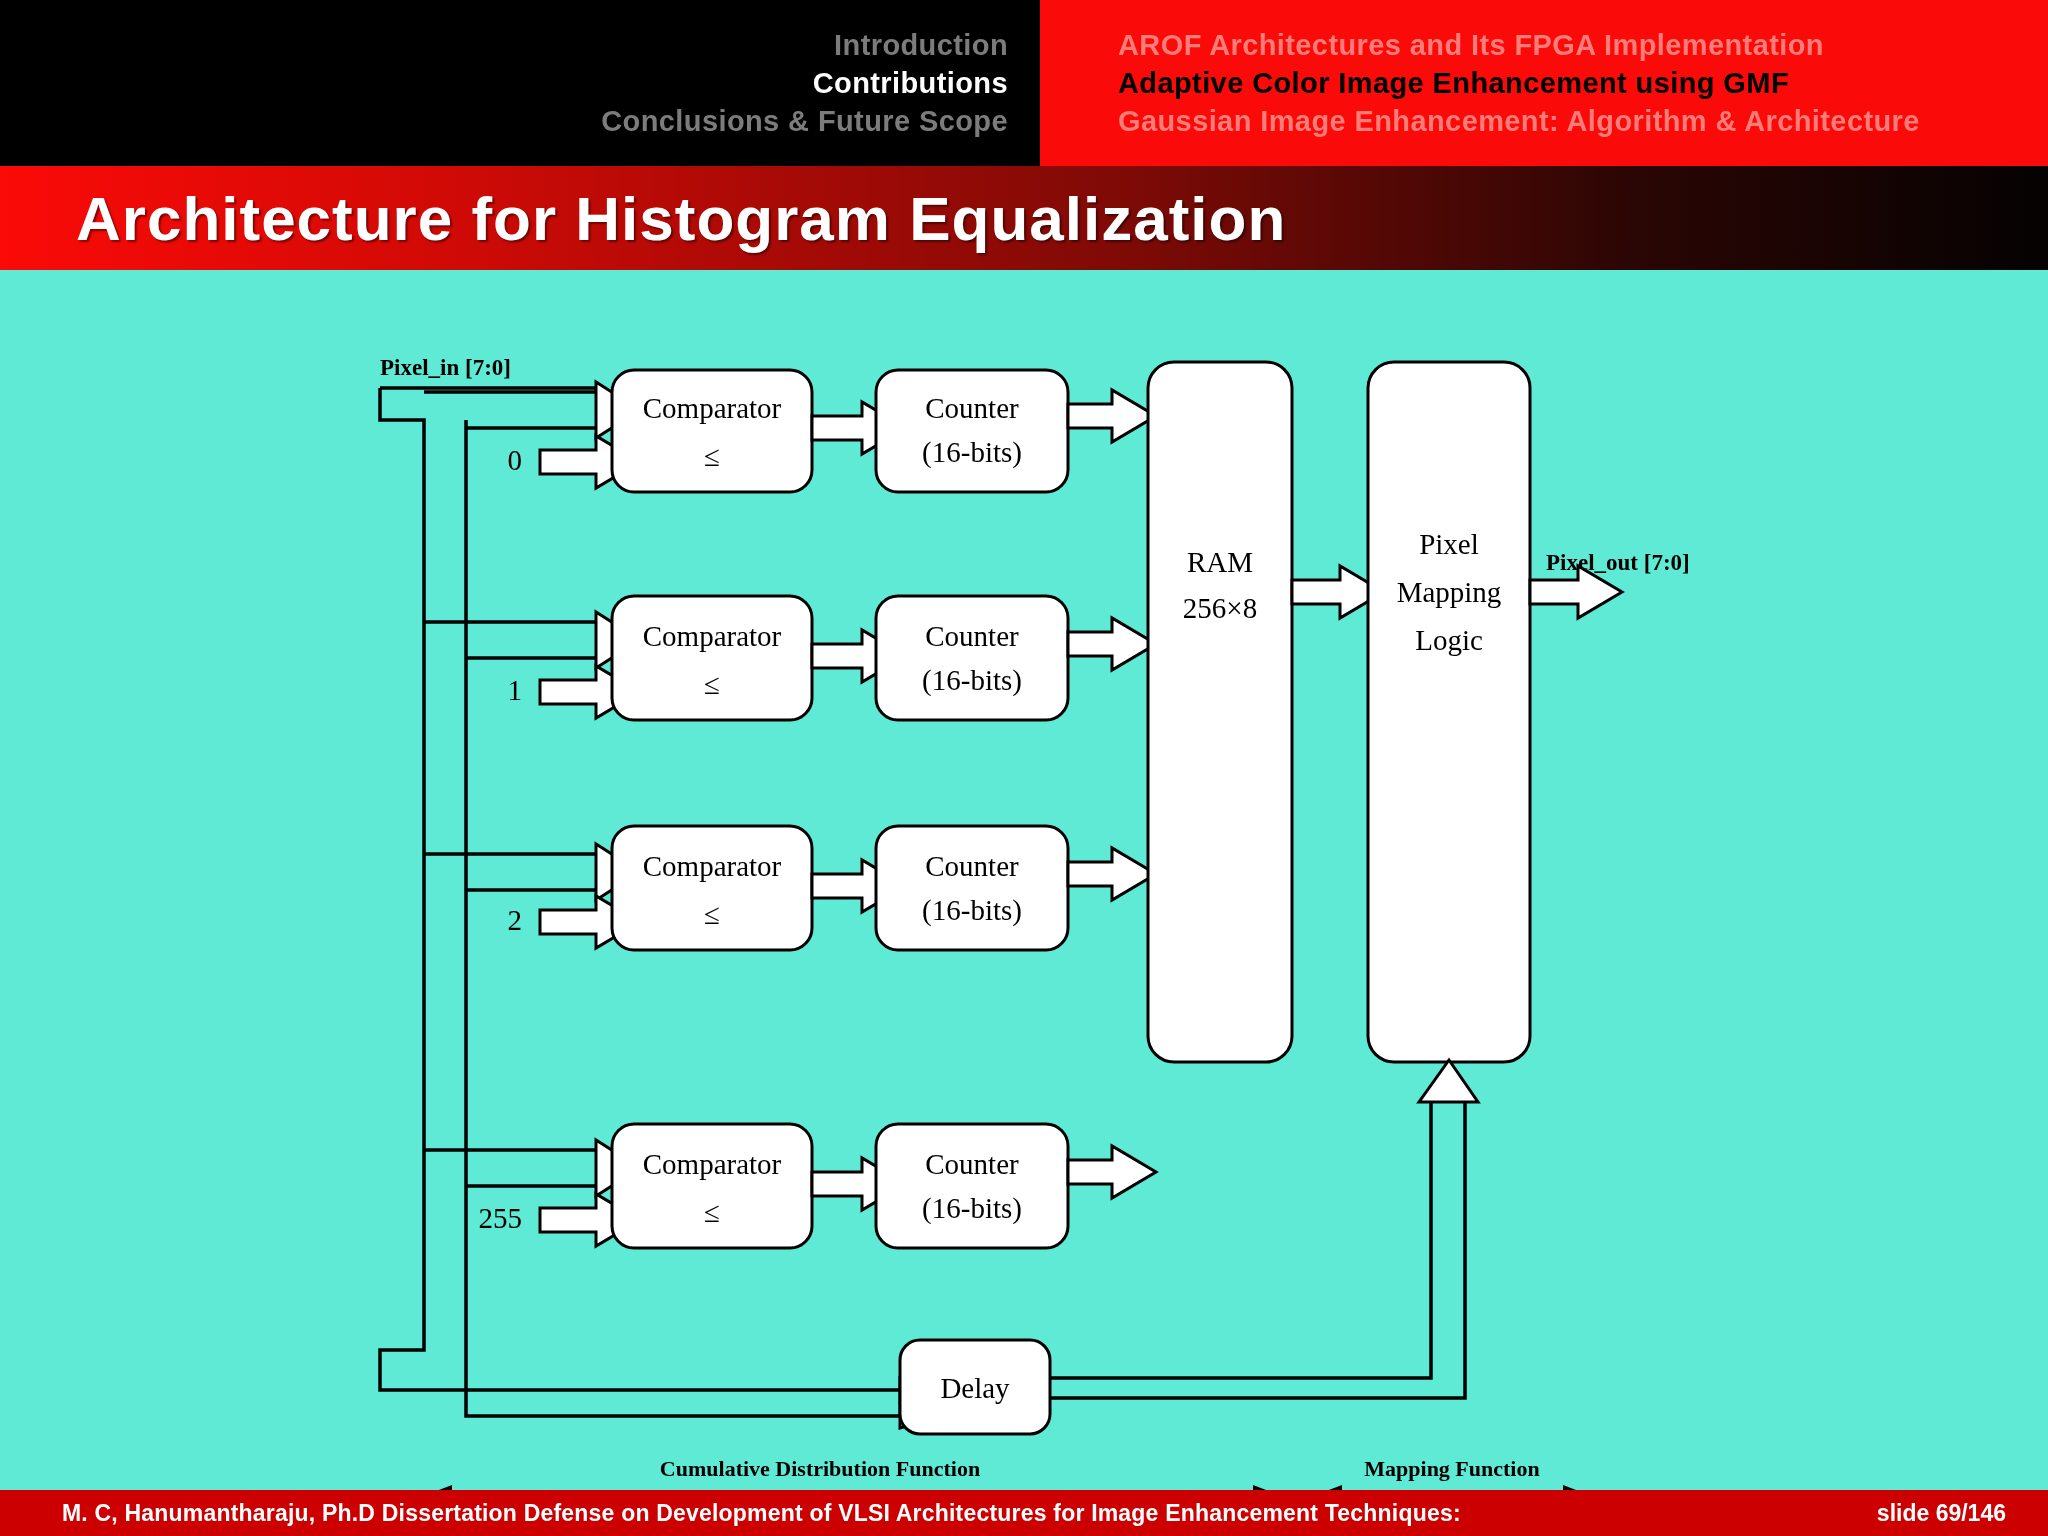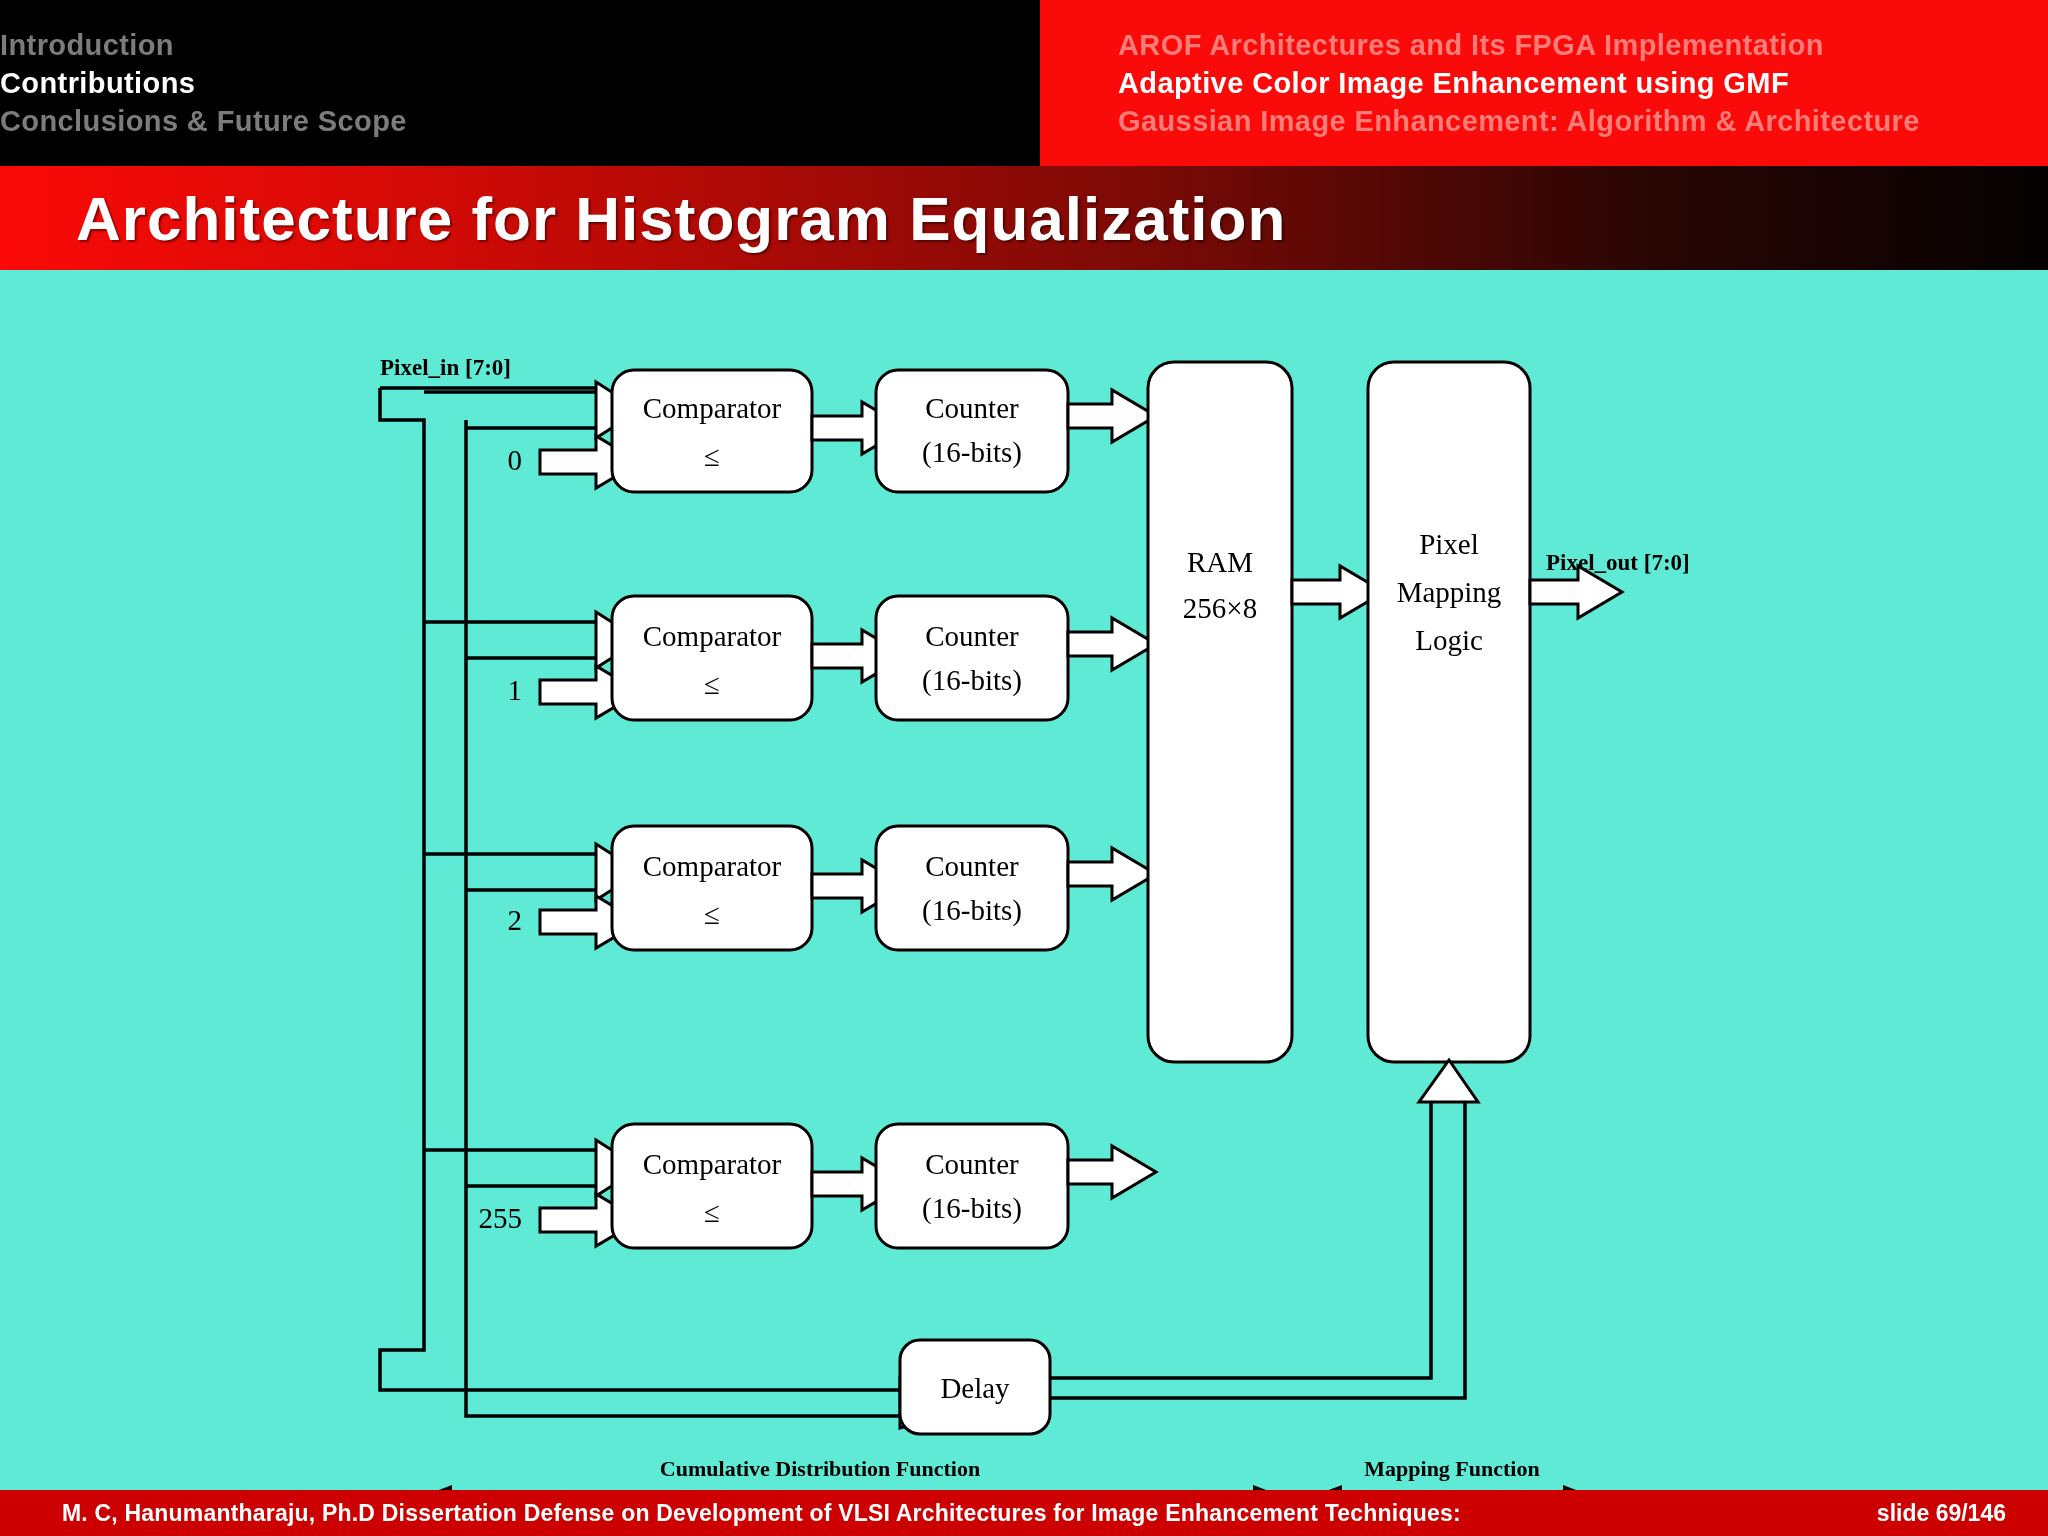--- a/index.html
+++ b/index.html
@@ -4,30 +4,30 @@
 <style>
   html,body{margin:0;padding:0;background:#fff;}
   body{width:2048px;height:1536px;overflow:hidden;
        font-family:"Liberation Sans",sans-serif;}
   .slide{position:relative;width:2048px;height:1536px;background:#ffffff;}
 
   
   .hdr{position:absolute;left:0;top:0;width:2048px;height:166px;display:flex;}
   .hdr-left{width:1040px;height:166px;background:#000000;
             display:flex;flex-direction:column;justify-content:center;
-            align-items:flex-start;padding-right:32px;box-sizing:border-box;}
+            align-items:flex-end;padding-right:32px;box-sizing:border-box;}
   .hdr-right{width:1008px;height:166px;background:#fa0a08;
              display:flex;flex-direction:column;justify-content:center;
              align-items:flex-start;padding-left:44px;box-sizing:border-box;}
   .nav-item{font-size:29px;line-height:38px;letter-spacing:.4px;
             white-space:nowrap;font-weight:bold;}
   .hdr-left .nav-item{color:#7c7c7c;}
   .hdr-left .nav-item.active{color:#ffffff;}
   .hdr-right .nav-item{color:#ff7d78;font-size:29px;line-height:38px;margin-left:34px;}
-  .hdr-right .nav-item.active{color:#ffffff;}
+  .hdr-right .nav-item.active{color:#000000;}
 
   
   .titlebar{position:absolute;left:0;top:166px;width:2048px;height:104px;
             background:linear-gradient(90deg,#fb0a07 0%,#d00a06 22%,#7e0a06 55%,#2a0604 80%,#050202 100%);
             display:flex;align-items:center;}
   .title{color:#ffffff;font-size:62px;font-weight:bold;letter-spacing:1px;
          padding-left:76px;white-space:nowrap;
          text-shadow:2px 2px 2px rgba(0,0,0,.45);}
 
   

